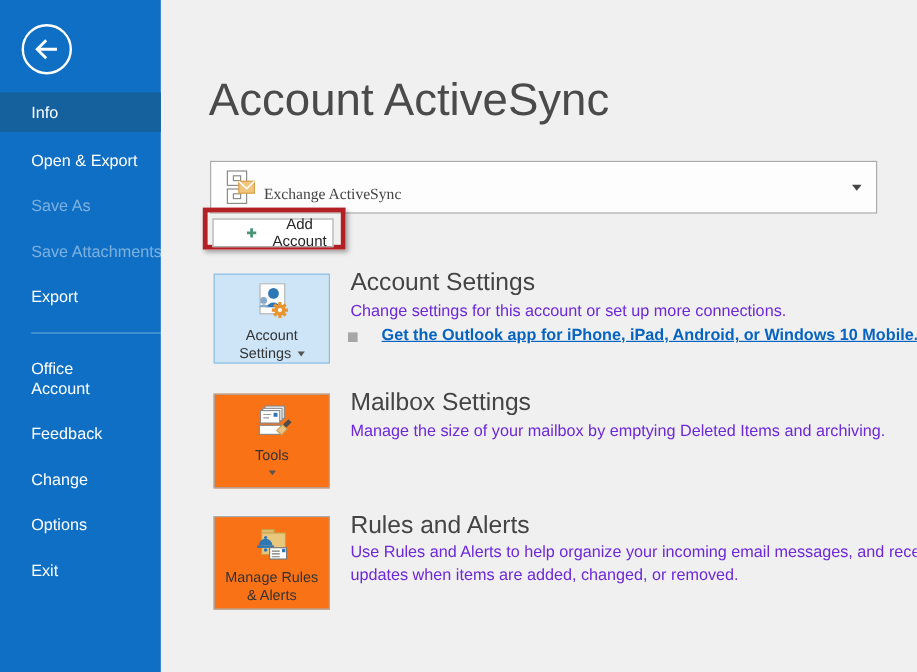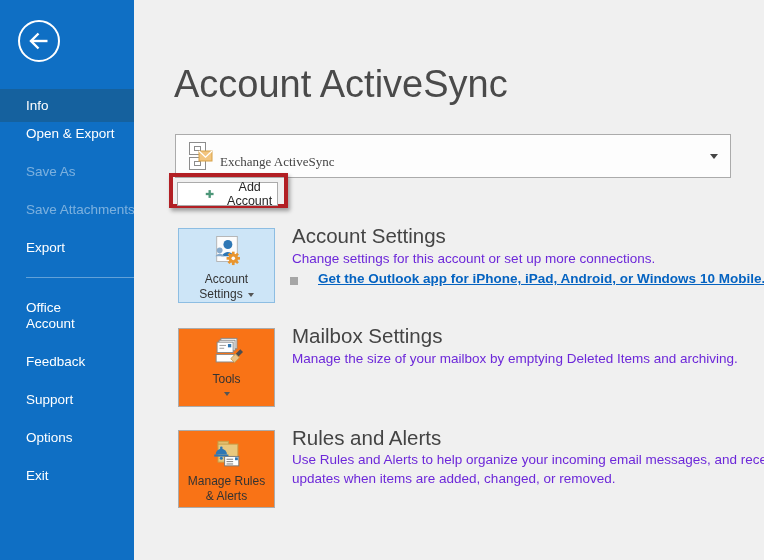--- a/index.html
+++ b/index.html
@@ -18,21 +18,21 @@
   }
   .back-btn {
     position:absolute; left:16px; top:18px; width:46px; height:46px;
     cursor:pointer; background:transparent; border:none;
   }
   .nav-item {
     position:absolute; left:0; width:134px; height:34px;
     display:flex; align-items:center; padding-left:26px;
     color:#FFFFFF; font-size:13.5px; white-space:nowrap; cursor:pointer;
   }
-  .nav-item.selected { background:#15619E; height:33px;margin-top:12px; }
+  .nav-item.selected { background:#15619E; height:33px; }
   .nav-item.disabled { color:rgba(255,255,255,0.45); cursor:default; }
   .nav-item.two-line { white-space:normal; width:96px; line-height:16px; height:48px; }
   .side-divider {
     position:absolute; left:26px; top:277px; width:108px; height:1px;
     background:rgba(255,255,255,0.35);
   }
   
   .title {
     position:absolute; left:174px; top:63px;
     font-size:38px; font-weight:300; color:#4A4A4A; letter-spacing:0;
@@ -135,21 +135,21 @@
 
     <div class="side-divider"></div>
 
     <div class="nav-item" style="top:344px">
       <span>Feedback</span>
     </div>
     <div class="nav-item two-line" style="top:292px">
       <span>Office Account</span>
     </div>
     <div class="nav-item" style="top:382px">
-      <span>Support</span>
+      <span>Change</span>
     </div>
     <div class="nav-item" style="top:420px">
       <span>Options</span>
     </div>
     <div class="nav-item" style="top:458px">
       <span>Exit</span>
     </div>
   </aside>
 
   <main>

